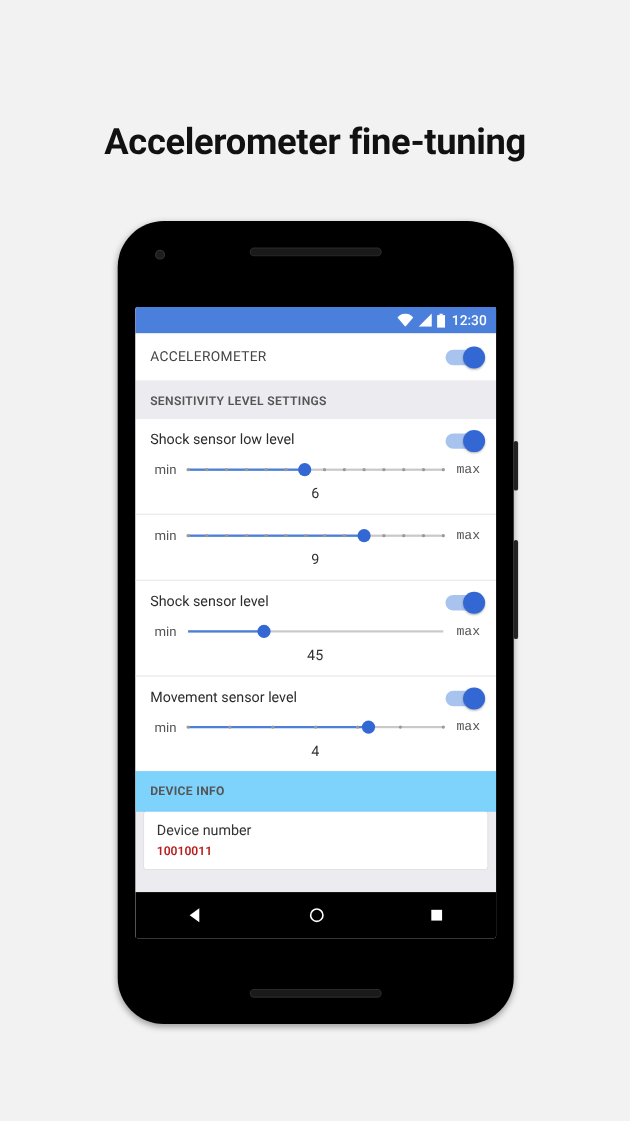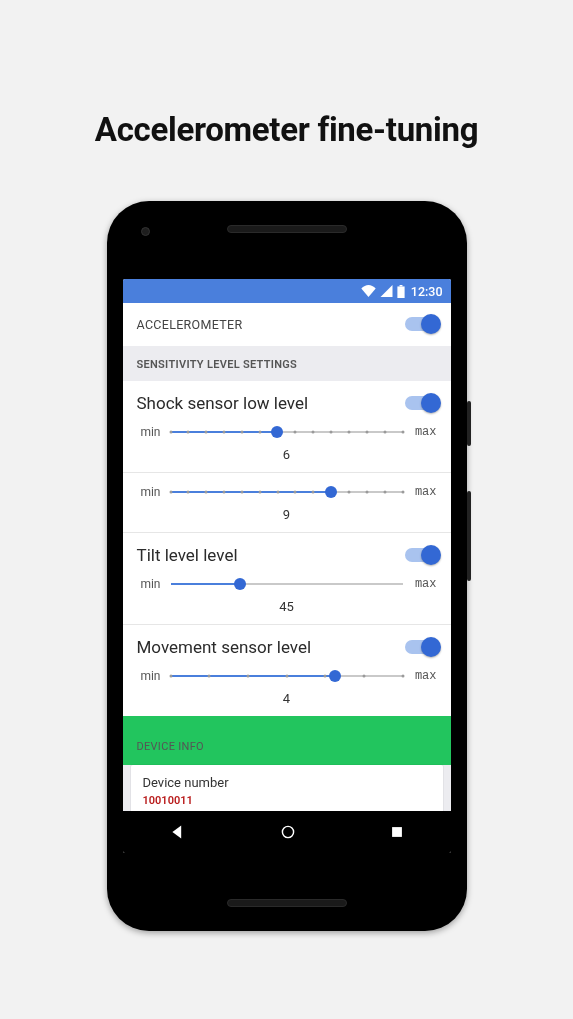--- a/index.html
+++ b/index.html
@@ -89,21 +89,21 @@
     font-weight: 500;
   }
   .status-bar svg { display: block; }
   .status-time { margin-left: 2px; }
 
   
   .master-row {
     background: #fff;
     padding: 14px 14px;
     display: flex;
-    align-items: flex-start;
+    align-items: center;
     justify-content: space-between;
   }
   .master-row .label {
     font-size: 12.5px;
     color: #444;
     letter-spacing: 0.3px;
   }
 
   
   .section-header {
@@ -122,21 +122,21 @@
     border-bottom: 1px solid #e6e6e6;
   }
   .setting:last-child { border-bottom: none; }
   .setting-head {
     display: flex;
     justify-content: space-between;
     align-items: center;
     margin-bottom: 12px;
   }
   .setting-title {
-    font-size: 17px;
+    font-size: 13px;
     color: #2b2b2b;
   }
 
   
   .switch {
     position: relative;
     width: 32px; height: 14px;
     border-radius: 10px;
     background: #a9c3ef;
     flex-shrink: 0;
@@ -208,24 +208,24 @@
   }
   .slider-value {
     text-align: center;
     font-size: 13px;
     color: #333;
     margin-top: 8px;
   }
 
   
   .device-info {
-    padding: 24px 14px 12px;
-    background: #22c55e;
+    padding: 12px 14px 12px;
+    background: #7dd3fc;
     font-size: 11px;
-    font-weight: 400;
+    font-weight: 700;
     color: #555;
     letter-spacing: 0.3px;
   }
   .device-card {
     background: #fff;
     margin: 0 8px 0 8px;
     border-radius: 2px;
     padding: 10px 12px 10px;
     box-shadow: 0 0 0 1px rgba(0,0,0,0.04);
   }
@@ -352,21 +352,21 @@
                   <div class="tick" style="left: 100%;"></div>
                 </div>
                 <div class="thumb-s" style="left: 69%;"></div>
               </div>
               <span class="slider-lbl max">max</span>
             </div>
             <div class="slider-value">9</div>
           </div>
           <div class="setting">
             <div class="setting-head">
-              <span class="setting-title">Tilt level level</span>
+              <span class="setting-title">Shock sensor level</span>
               <div class="switch">
                 <div class="thumb"></div>
               </div>
             </div>
             <div class="slider-row">
               <span class="slider-lbl">min</span>
               <div class="slider">
                 <div class="track-full"></div>
                 <div class="track-fill" style="width: 30%;"></div>
                 <div class="thumb-s" style="left: 30%;"></div>

